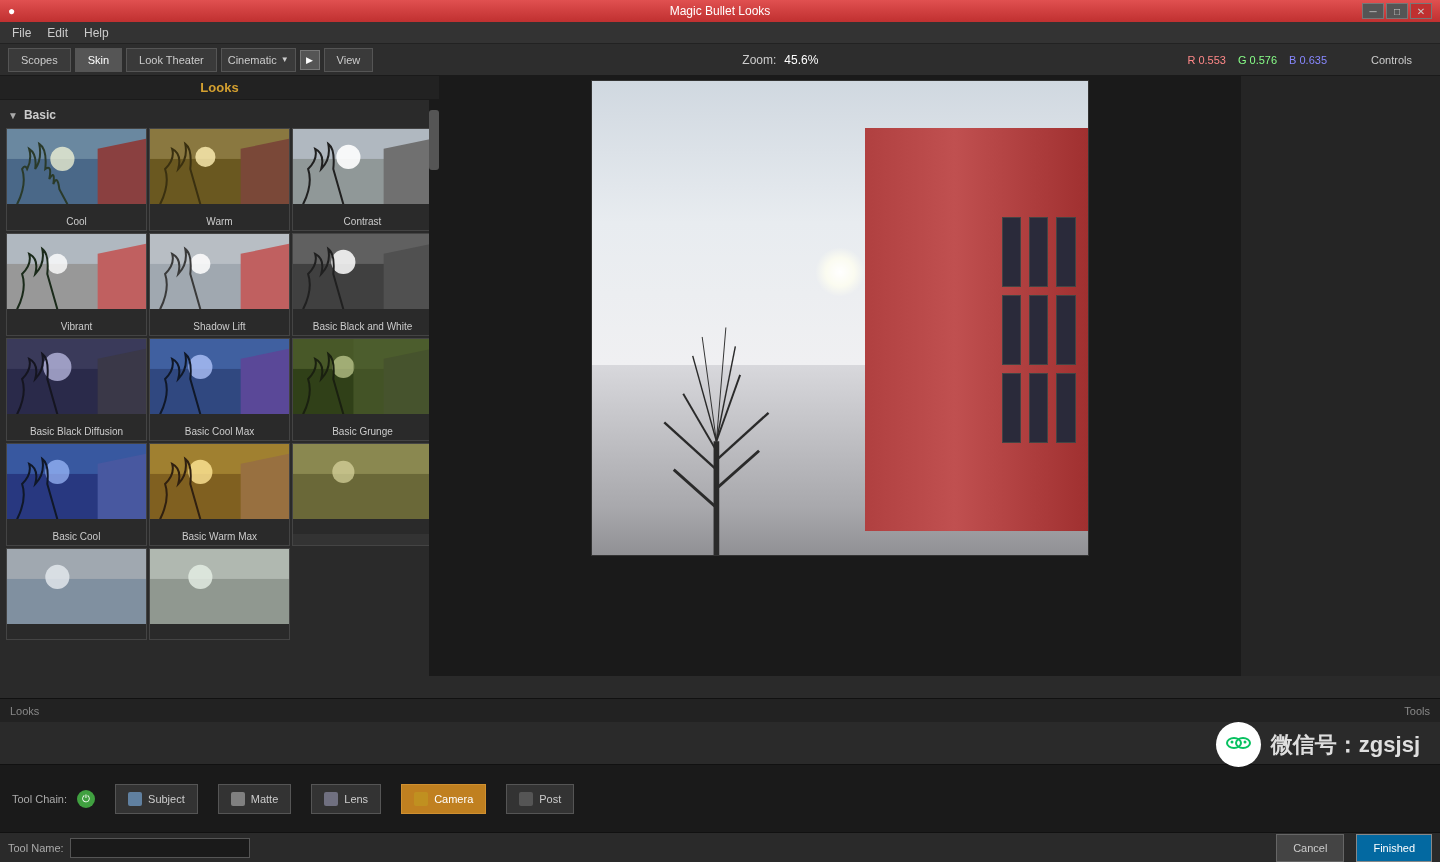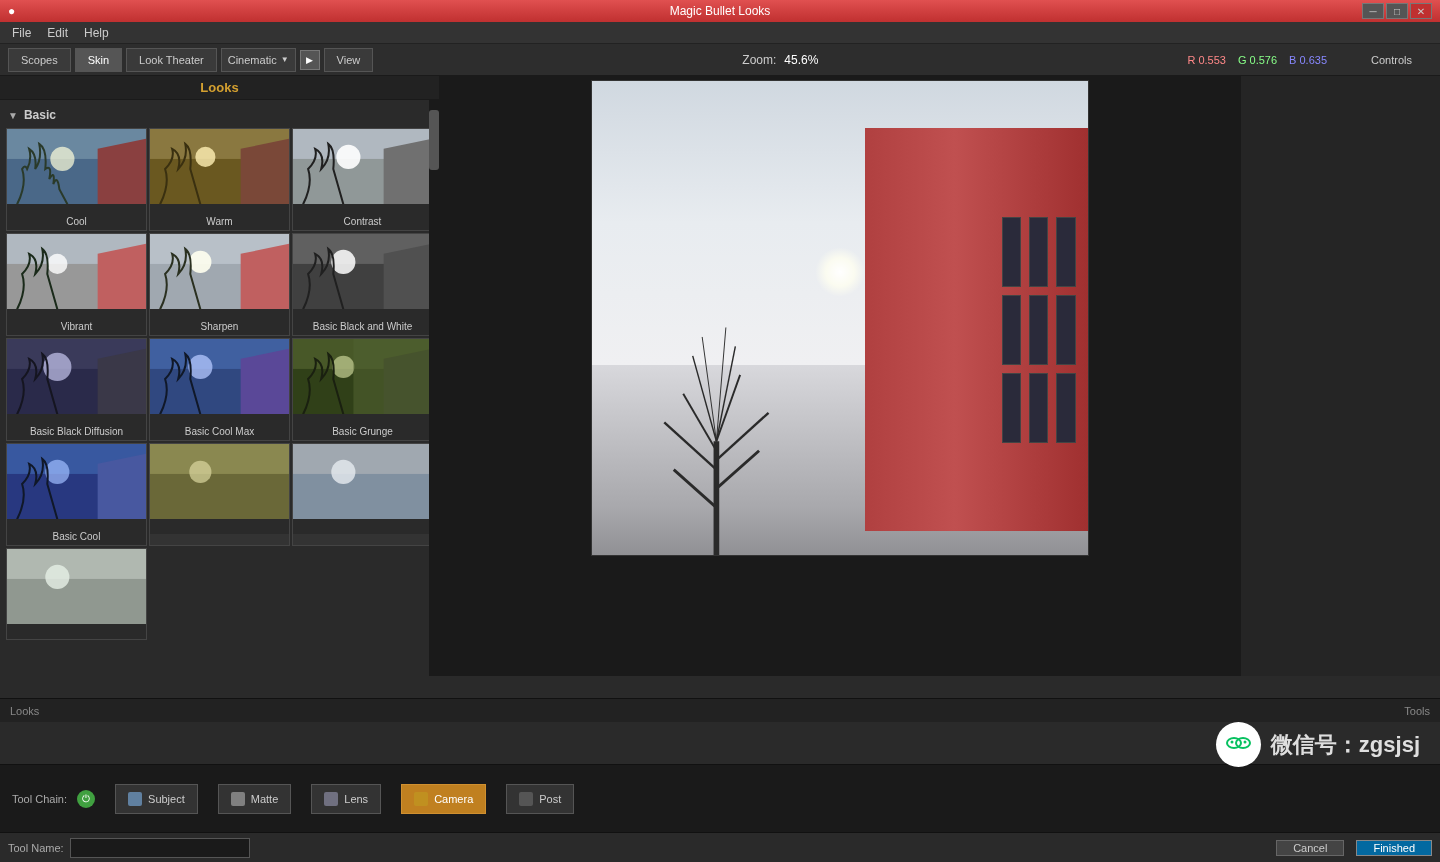--- a/index.html
+++ b/index.html
@@ -420,21 +420,21 @@
       width: 180px;
       height: 20px;
       background: #1a1a1a;
       border: 1px solid #555;
       color: #ccc;
       font-size: 11px;
       padding: 0 4px;
     }
 
     .action-btn {
-      height: 16px;
+      height: 28px;
       padding: 0 16px;
       font-size: 11px;
       cursor: pointer;
       display: flex;
       align-items: center;
     }
     #cancel-btn {
       background: #444;
       border: 1px solid #666;
       color: #ccc;
@@ -584,33 +584,33 @@
               <rect width="138" height="75" fill="#b0b8c0"></rect>
               <rect x="0" y="30" width="138" height="45" fill="#989898"></rect>
               <polygon points="90,75 90,20 138,10 138,75" fill="#c06060"></polygon>
               <circle cx="50" cy="30" r="10" fill="rgba(255,255,255,0.8)"></circle>
               <path d="M10,75 Q20,55 15,40 Q25,30 22,20 Q32,25 28,40 Q38,30 35,15 Q42,20 40,40 L50,75" fill="none" stroke="#1a2a1a" stroke-width="2"></path>
             </svg>
           </div>
           <div class="look-label">Vibrant</div>
         </div>
 
-
-        <div class="look-item">
-          <div class="look-thumbnail thumb-sharpen">
-            <svg width="100%" height="100%" viewBox="0 0 138 75" preserveAspectRatio="xMidYMid slice" xmlns="http://www.w3.org/2000/svg">
-              <rect width="138" height="75" fill="#b8c0c8"></rect>
+        <div class="look-item">
+          <div class="look-thumbnail thumb-shadowlift">
+            <svg width="100%" height="100%" viewBox="0 0 138 75" preserveAspectRatio="xMidYMid slice" xmlns="http://www.w3.org/2000/svg">
+              <rect width="138" height="75" fill="#b8bec4"></rect>
               <rect x="0" y="30" width="138" height="45" fill="#a0a8b0"></rect>
               <polygon points="90,75 90,20 138,10 138,75" fill="#c06060"></polygon>
-              <circle cx="50" cy="28" r="11" fill="rgba(255,255,240,0.9)"></circle>
-              <path d="M10,75 Q20,55 15,40 Q25,30 22,20 Q32,25 28,40 Q38,30 35,15 Q42,20 40,40 L50,75" fill="none" stroke="#2a3020" stroke-width="2"></path>
-            </svg>
-          </div>
-          <div class="look-label">Sharpen</div>
-        </div>
+              <circle cx="50" cy="30" r="10" fill="rgba(255,255,255,0.85)"></circle>
+              <path d="M10,75 Q20,55 15,40 Q25,30 22,20 Q32,25 28,40 Q38,30 35,15 Q42,20 40,40 L50,75" fill="none" stroke="#3a3a3a" stroke-width="2"></path>
+            </svg>
+          </div>
+          <div class="look-label">Shadow Lift</div>
+        </div>
+
 
         <div class="look-item">
           <div class="look-thumbnail thumb-bw">
             <svg width="100%" height="100%" viewBox="0 0 138 75" preserveAspectRatio="xMidYMid slice" xmlns="http://www.w3.org/2000/svg">
               <rect width="138" height="75" fill="#606060"></rect>
               <rect x="0" y="30" width="138" height="45" fill="#404040"></rect>
               <polygon points="90,75 90,20 138,10 138,75" fill="#505050"></polygon>
               <circle cx="50" cy="28" r="12" fill="rgba(255,255,255,0.85)"></circle>
               <path d="M10,75 Q20,55 15,40 Q25,30 22,20 Q32,25 28,40 Q38,30 35,15 Q42,20 40,40 L50,75" fill="none" stroke="#202020" stroke-width="2"></path>
             </svg>
@@ -664,20 +664,32 @@
               <rect width="138" height="75" fill="#3858a0"></rect>
               <rect x="0" y="30" width="138" height="45" fill="#283880"></rect>
               <polygon points="90,75 90,20 138,10 138,75" fill="#4858a0"></polygon>
               <circle cx="50" cy="28" r="12" fill="rgba(160,190,255,0.7)"></circle>
               <path d="M10,75 Q20,55 15,40 Q25,30 22,20 Q32,25 28,40 Q38,30 35,15 Q42,20 40,40 L50,75" fill="none" stroke="#101828" stroke-width="2"></path>
             </svg>
           </div>
           <div class="look-label">Basic Cool</div>
         </div>
 
+        <div class="look-item">
+          <div class="look-thumbnail thumb-warm-max">
+            <svg width="100%" height="100%" viewBox="0 0 138 75" preserveAspectRatio="xMidYMid slice" xmlns="http://www.w3.org/2000/svg">
+              <rect width="138" height="75" fill="#a08030"></rect>
+              <rect x="0" y="30" width="138" height="45" fill="#806020"></rect>
+              <polygon points="90,75 90,20 138,10 138,75" fill="#987040"></polygon>
+              <circle cx="50" cy="28" r="12" fill="rgba(255,230,150,0.8)"></circle>
+              <path d="M10,75 Q20,55 15,40 Q25,30 22,20 Q32,25 28,40 Q38,30 35,15 Q42,20 40,40 L50,75" fill="none" stroke="#302010" stroke-width="2"></path>
+            </svg>
+          </div>
+          <div class="look-label">Basic Warm Max</div>
+        </div>
 
         <div class="look-item">
           <div class="look-thumbnail thumb-generic">
             <svg width="100%" height="100%" viewBox="0 0 138 75" preserveAspectRatio="xMidYMid slice" xmlns="http://www.w3.org/2000/svg">
               <rect width="138" height="75" fill="#8a8850"></rect>
               <rect x="0" y="30" width="138" height="45" fill="#6a6838"></rect>
               <circle cx="50" cy="28" r="11" fill="rgba(220,215,160,0.7)"></circle>
             </svg>
           </div>
           <div class="look-label"></div>

